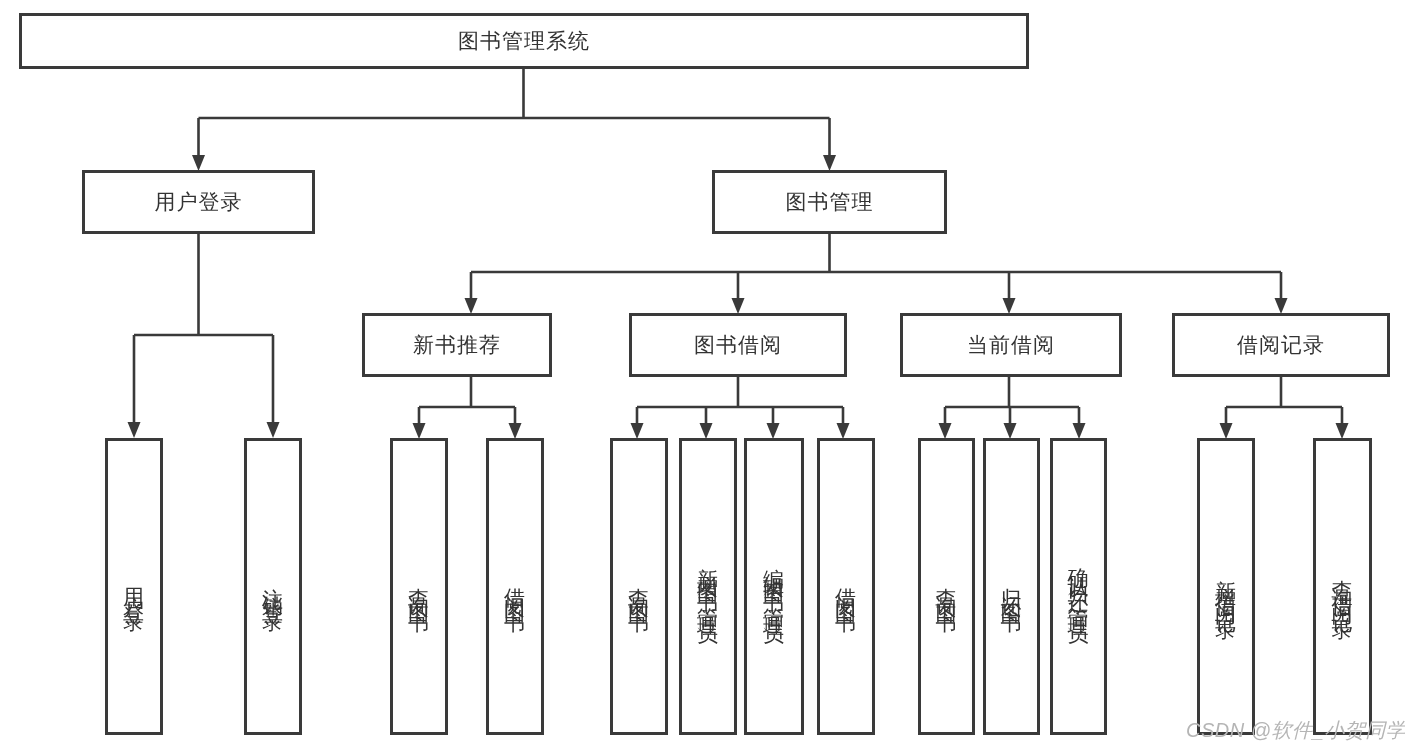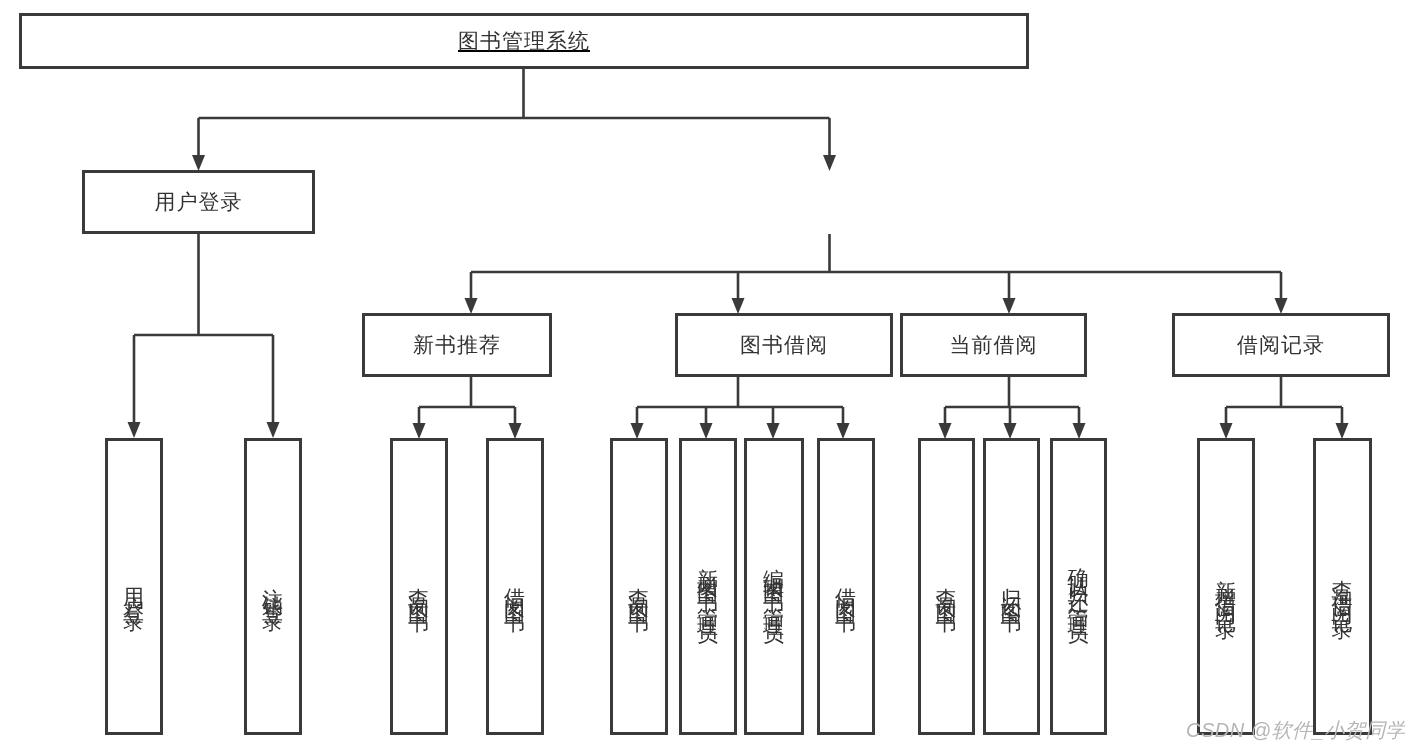--- a/index.html
+++ b/index.html
@@ -97,35 +97,38 @@
       <polygon stroke="none" points="1003.5,423 1016.5,423 1010,439"></polygon>
       <polygon stroke="none" points="1072.5,423 1085.5,423 1079,439"></polygon>
     </g>
     <g>
       <path fill="none" d="M1281 377 V407 M1226 407 H1342 M1226 407 V423 M1342 407 V423"></path>
       <polygon stroke="none" points="1219.5,423 1232.5,423 1226,439"></polygon>
       <polygon stroke="none" points="1335.5,423 1348.5,423 1342,439"></polygon>
     </g>
   </svg>
 
-  <div class="node" style="left:19px; top:13px; width:1010px; height:56px;text-decoration:underline;">
+  <div class="node" style="left:19px; top:13px; width:1010px; height:56px;">
     <span class="lbl">图书管理系统</span>
   </div>
 
   <div class="node" style="left:82px; top:170px; width:233px; height:64px;">
     <span class="lbl">用户登录</span>
   </div>
+  <div class="node" style="left:712px; top:170px; width:235px; height:64px;">
+    <span class="lbl">图书管理</span>
+  </div>
 
   <div class="node" style="left:362px; top:313px; width:190px; height:64px;">
     <span class="lbl">新书推荐</span>
   </div>
-  <div class="node" style="left:629px; top:313px; width:218px; height:64px;margin-left:46px;">
+  <div class="node" style="left:629px; top:313px; width:218px; height:64px;">
     <span class="lbl">图书借阅</span>
   </div>
-  <div class="node" style="left:900px; top:313px; width:187px; height:64px;">
+  <div class="node" style="left:900px; top:313px; width:222px; height:64px;">
     <span class="lbl">当前借阅</span>
   </div>
   <div class="node" style="left:1172px; top:313px; width:218px; height:64px;">
     <span class="lbl">借阅记录</span>
   </div>
 
   <div class="node vnode" style="left:105px; top:438px; width:58px; height:297px;">
     <span class="lbl">用户登录</span>
   </div>
   <div class="node vnode" style="left:244px; top:438px; width:58px; height:297px;">

